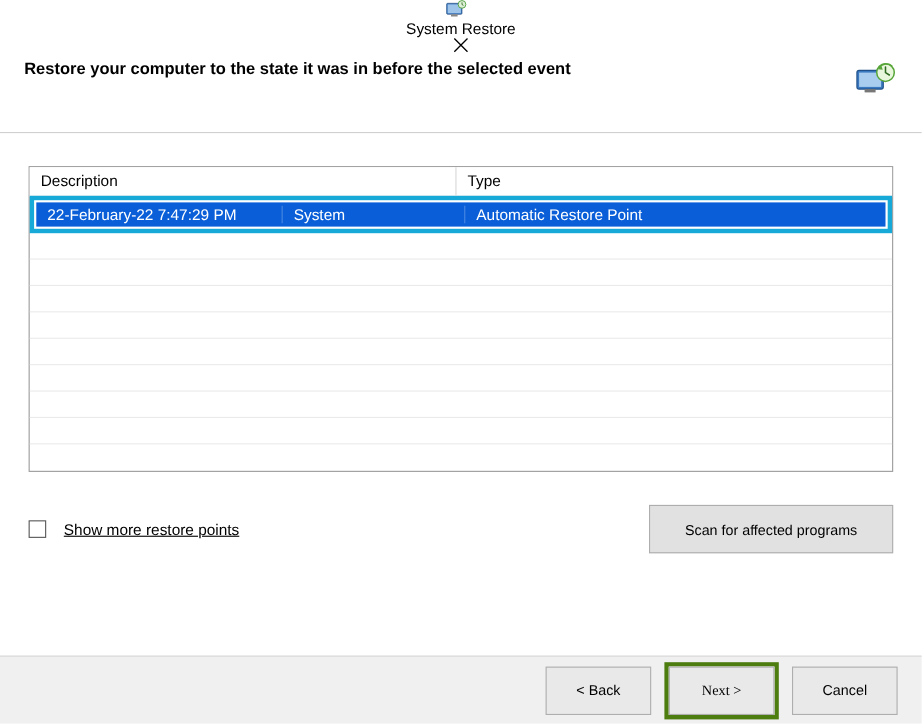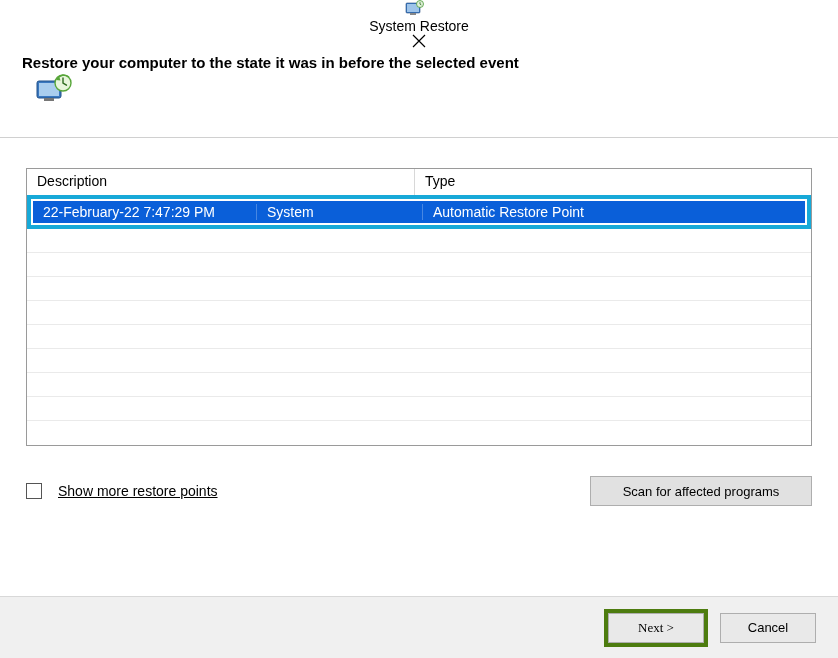--- a/index.html
+++ b/index.html
@@ -35,21 +35,20 @@
   display: flex; align-items: center; justify-content: center;
   font-size: 15px;
   cursor: default;
 }
 .close-btn svg { width: 14px; height: 14px; }
 
 .header-row {
   display: flex;
   align-items: flex-start;
   padding: 20px 22px 26px 22px;
-  flex-direction: column;
 }
 .header-text {
   font-size: 15px;
   font-weight: bold;
   flex: 1;
 }
 .header-icon { width: 40px; height: 40px; margin-left: 12px; position: relative; }
 
 .divider { height: 1px; background: #d0d0d0; }
 
@@ -117,21 +116,21 @@
   font-size: 14px;
   text-decoration: underline;
 }
 .checkbox-box {
   width: 16px; height: 16px;
   border: 1px solid #555;
   background: #fff;
 }
 .spacer { flex: 1; }
 .btn {
-  height: 30px;
+  height: 44px;
   padding: 0 18px;
   background: #e9e9e9;
   border: 1px solid #aeaeae;
   font-size: 13px;
   font-family: inherit;
   cursor: default;
 }
 .btn-scan { min-width: 222px; background: #e1e1e1; }
 
 .footer {
@@ -233,17 +232,18 @@
     <label class="checkbox-wrap">
       <span class="checkbox-box"></span>
       <span>Show more restore points</span>
     </label>
     <div class="spacer"></div>
     <button class="btn btn-scan">Scan for affected programs</button>
   </div>
 </div>
 
 <div class="footer">
+  <button class="btn">&lt; Back</button>
   <span class="next-highlight">
     <button class="btn">Next &gt;</button>
   </span>
   <button class="btn">Cancel</button>
 </div>
 
 </body></html>

